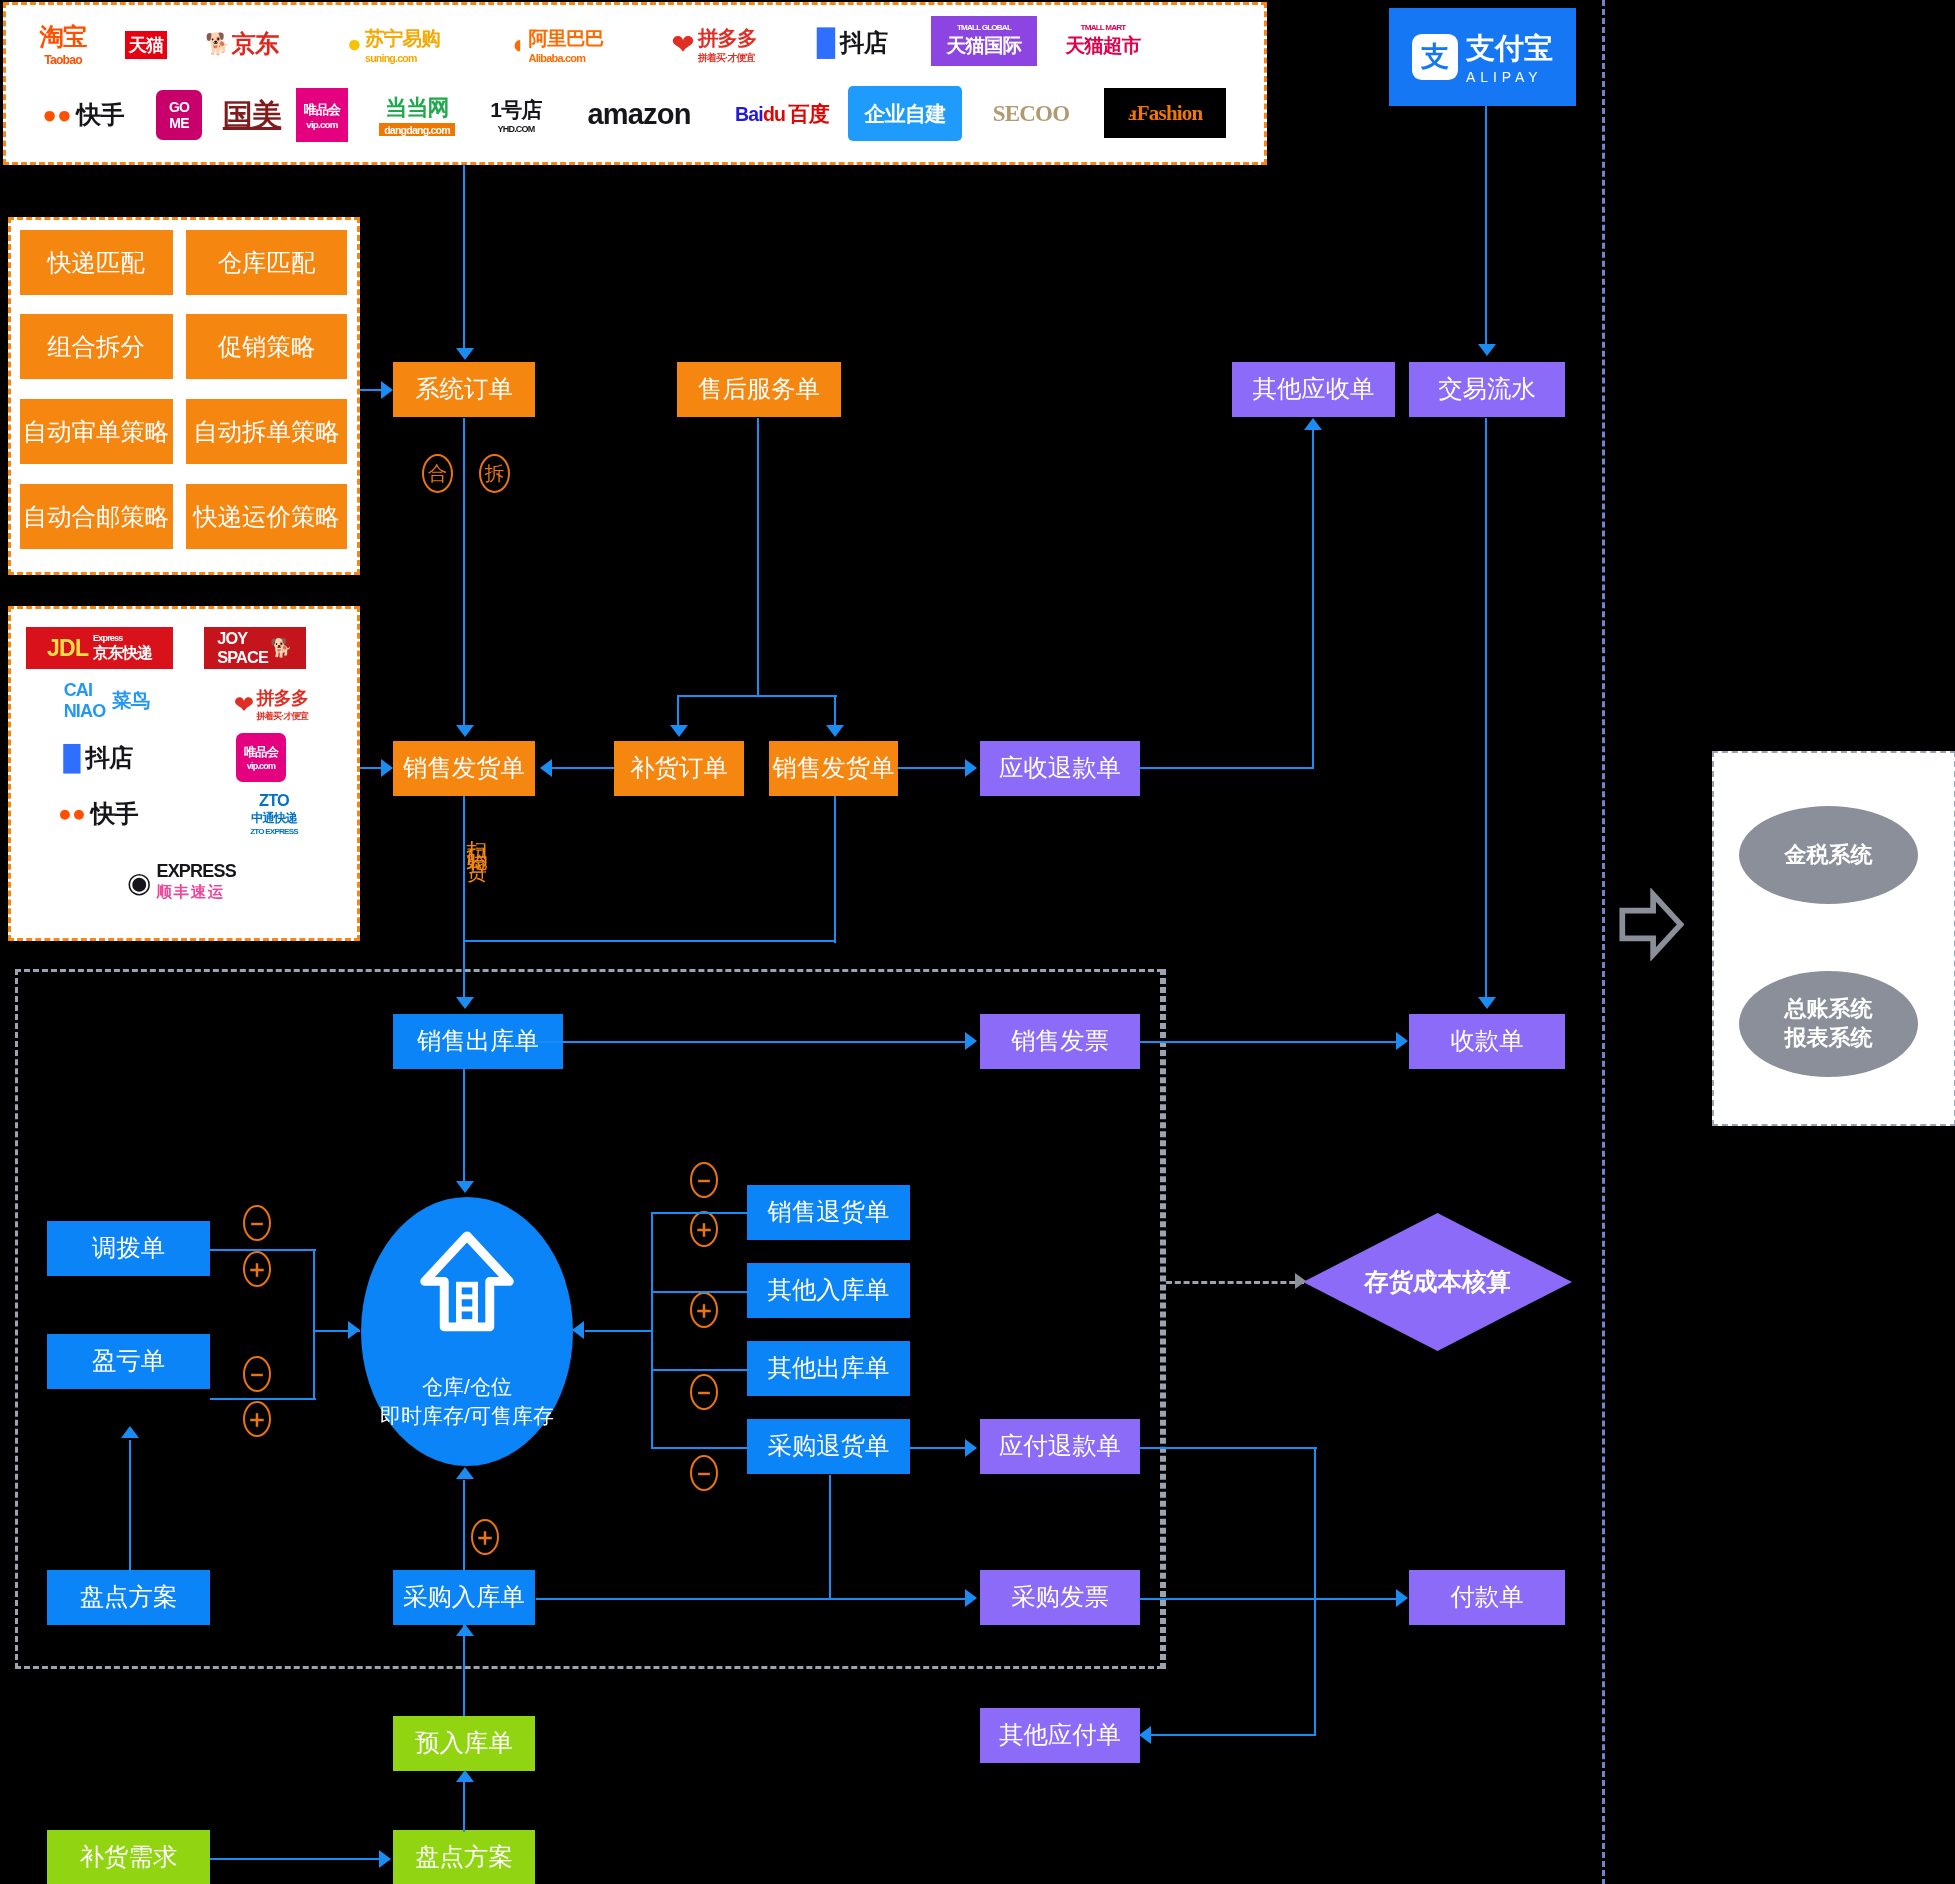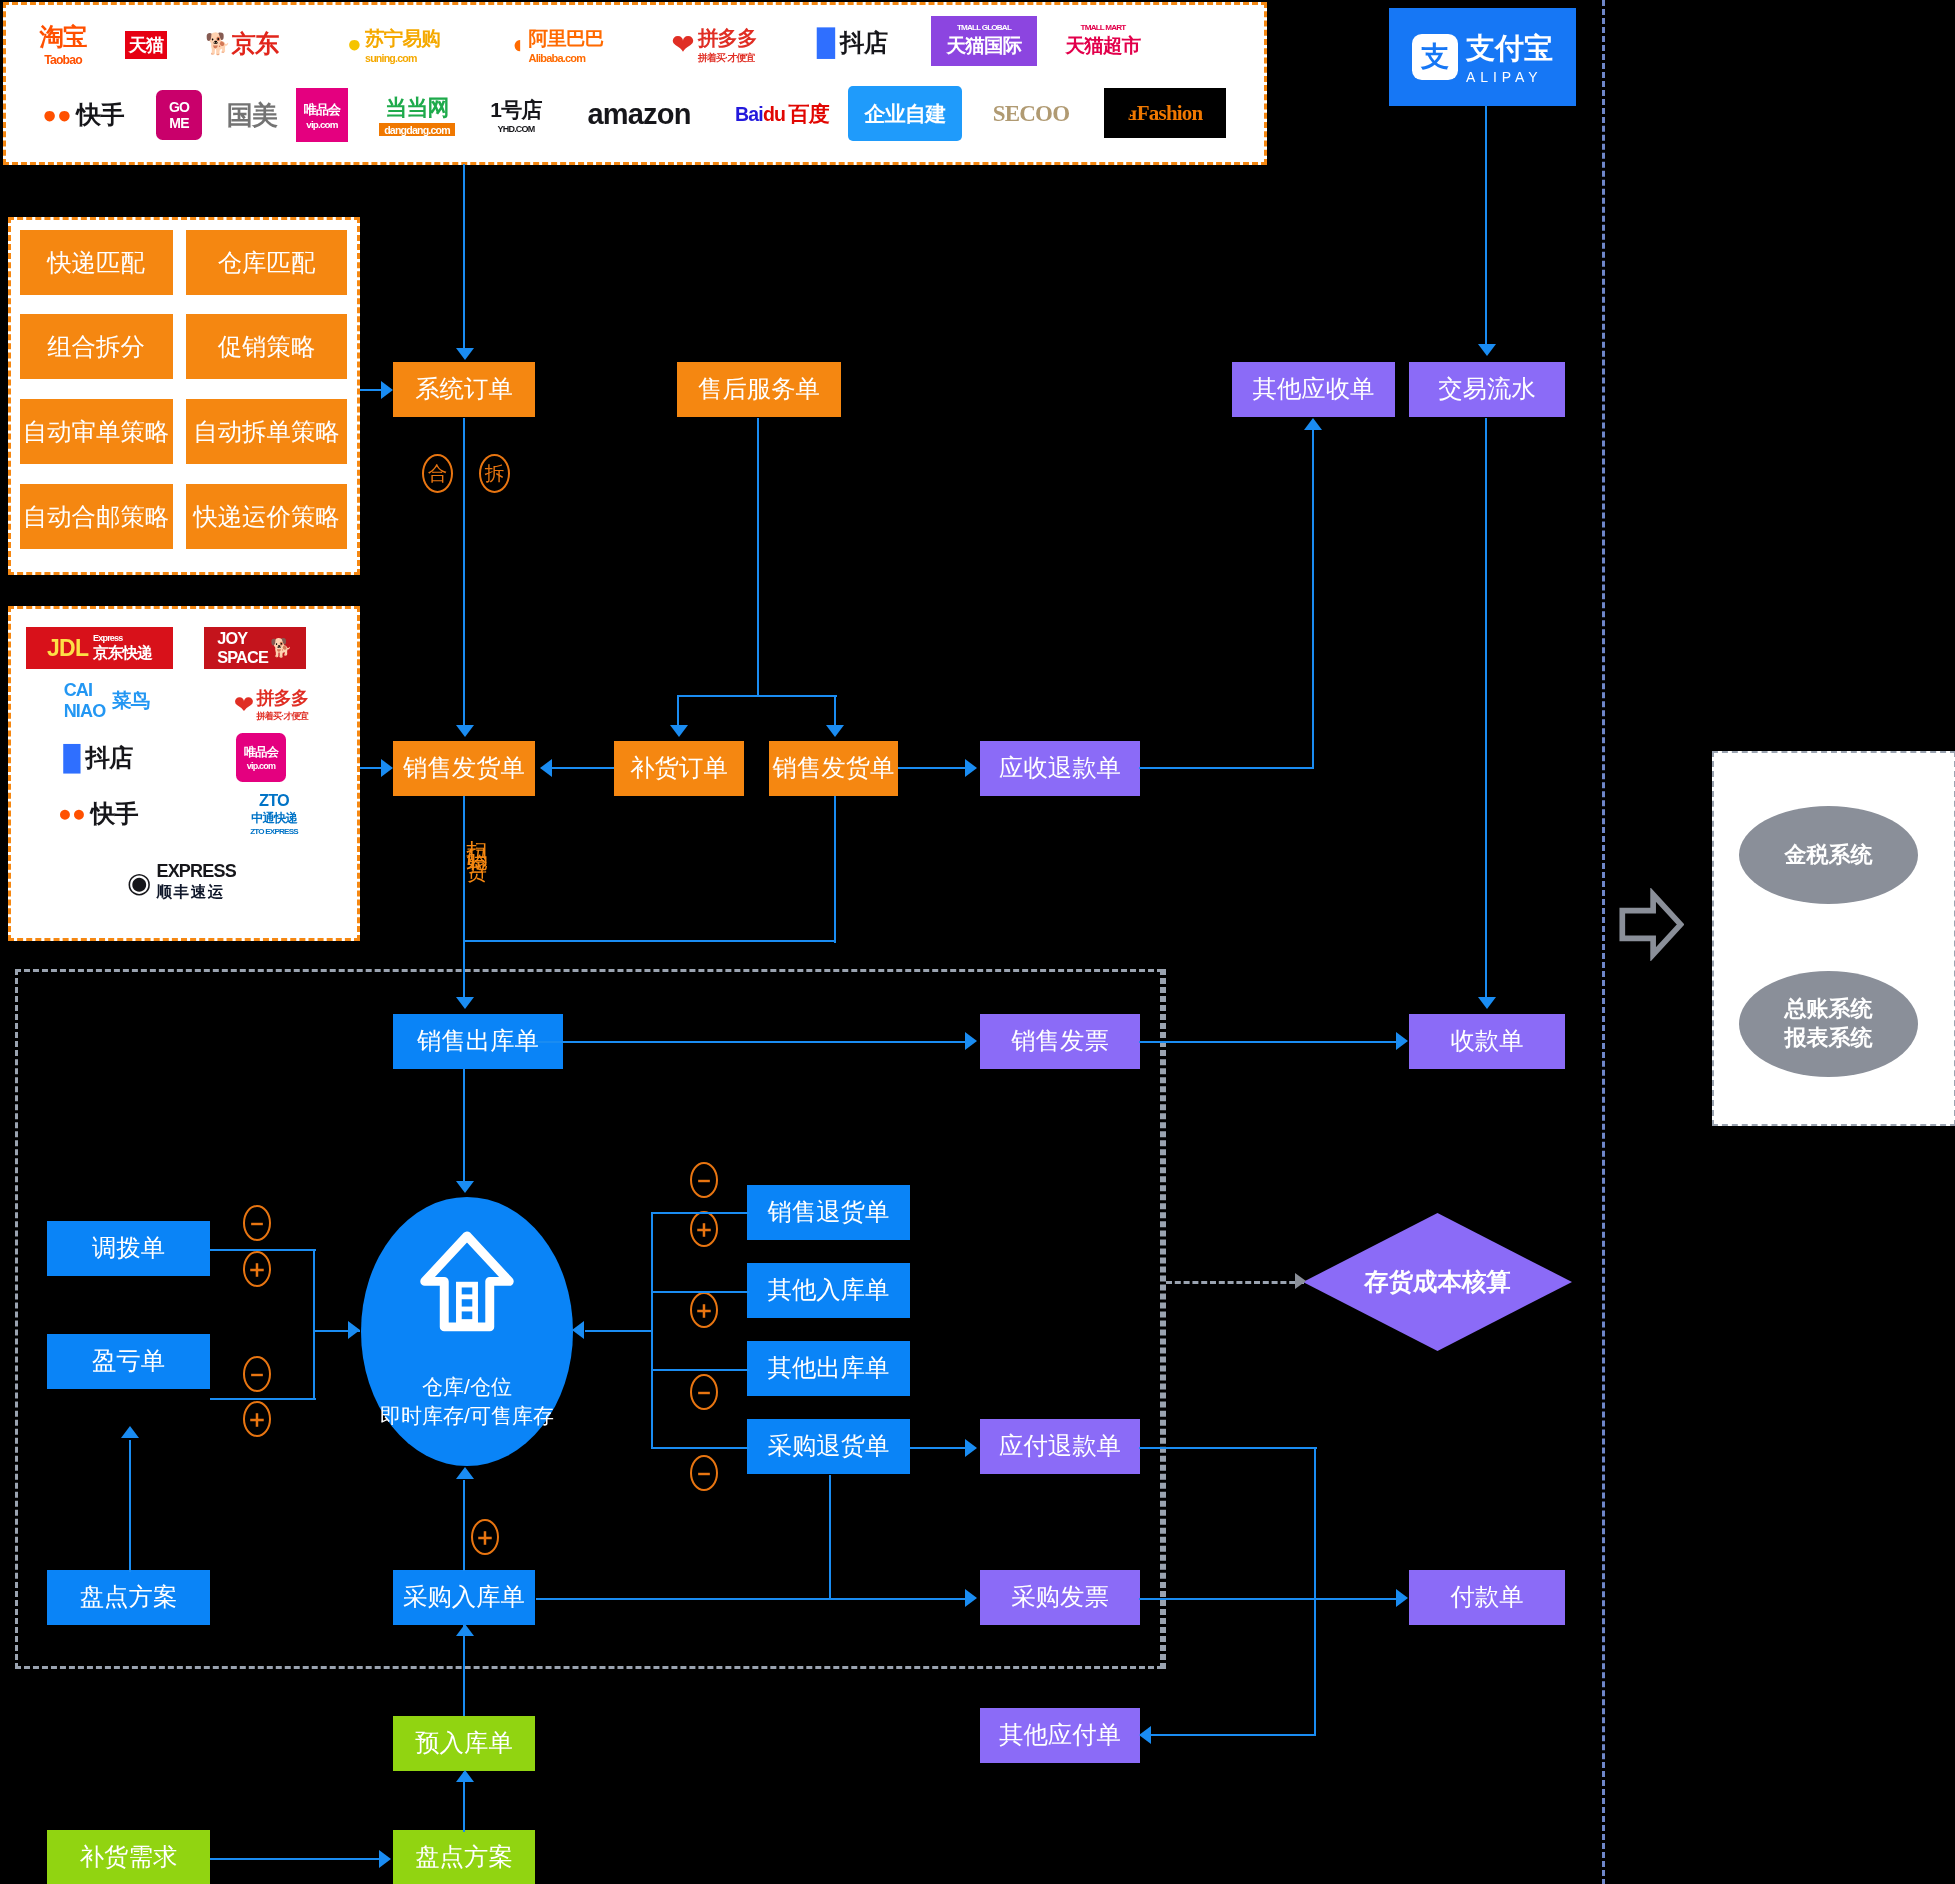--- a/index.html
+++ b/index.html
@@ -136,21 +136,21 @@
 
   <div class="logo" style="left:18px;top:90px;width:130px;height:49px;background:#fff;">
     <span style="font-size:24.4px;color:#ff5000;">●●</span>
     <span class="lg-txt" style="color:#16161a;font-size:24.4px;margin-left:4.9px;">快手</span>
   </div>
   <div class="logo" style="left:156px;top:90px;width:46px;height:50px;background:#c9006b;border-radius:6.5px;flex-direction:column;">
     <span class="lg-txt" style="color:#fff;font-size:14px;">GO</span>
     <span class="lg-txt" style="color:#fff;font-size:14px;">ME</span>
   </div>
   <div class="logo" style="left:207px;top:90px;width:90px;height:50px;background:#fff;">
-    <span class="lg-txt" style="color:#737373;font-size:26px;">国美</span>
+    <span class="lg-txt" style="color:#7f1d1d;font-size:30px;text-decoration:underline;">国美</span>
   </div>
   <div class="logo" style="left:296px;top:88px;width:52px;height:54px;background:#e4007f;flex-direction:column;">
     <span class="lg-txt" style="color:#fff;font-size:13px;">唯品会</span>
     <span class="lg-txt" style="color:#fff;font-size:9.8px;">vip.com</span>
   </div>
   <div class="logo" style="left:360px;top:86px;width:114px;height:57px;background:#fff;flex-direction:column;">
     <span class="lg-txt" style="color:#1eaa4b;font-size:22px;">当当网</span>
     <span class="lg-txt" style="color:#fff;background:#f07800;font-size:10.6px;padding:0.8px 4.9px;">dangdang.com</span>
   </div>
   <div class="logo" style="left:484px;top:86px;width:64px;height:57px;background:#fff;flex-direction:column;">
@@ -237,21 +237,21 @@
   </div>
   <div class="logo" style="left:225px;top:788px;width:98px;height:50px;background:#fff;flex-direction:column;">
     <span class="lg-txt" style="color:#0073c6;font-size:16.3px;">ZTO</span>
     <span class="lg-txt" style="color:#0073c6;font-size:12.2px;">中通快递</span>
     <span class="lg-txt" style="color:#0073c6;font-size:8.1px;">ZTO EXPRESS</span>
   </div>
   <div class="logo" style="left:88px;top:857px;width:187px;height:50px;background:#fff;">
     <span style="font-size:28px;color:#16161a;">◉</span>
     <span style="display:flex;flex-direction:column;margin-left:4.9px;align-items:flex-start;">
       <span class="lg-txt" style="color:#16161a;font-size:18px;">EXPRESS</span>
-      <span class="lg-txt" style="color:#0f172a;font-size:15.5px;letter-spacing:1.6px;">顺丰速运</span>
+      <span class="lg-txt" style="color:#ec4899;font-size:15.5px;letter-spacing:1.6px;">顺丰速运</span>
     </span>
   </div>
 
   <div style="position:absolute;left:14.7px;top:969px;width:1148px;height:700px;border:3.3px dashed #9aa3b0;box-sizing:border-box;"></div>
 
   <div class="dsh-v" style="left:1602px;top:0px;height:1885px;"></div>
 
   <div class="dsh-v" style="left:1163px;top:969px;height:700px;border-left-color:#9aa3b0;"></div>
 
   <div class="panel-white" style="left:1712px;top:751px;width:244px;height:375px;"></div>

